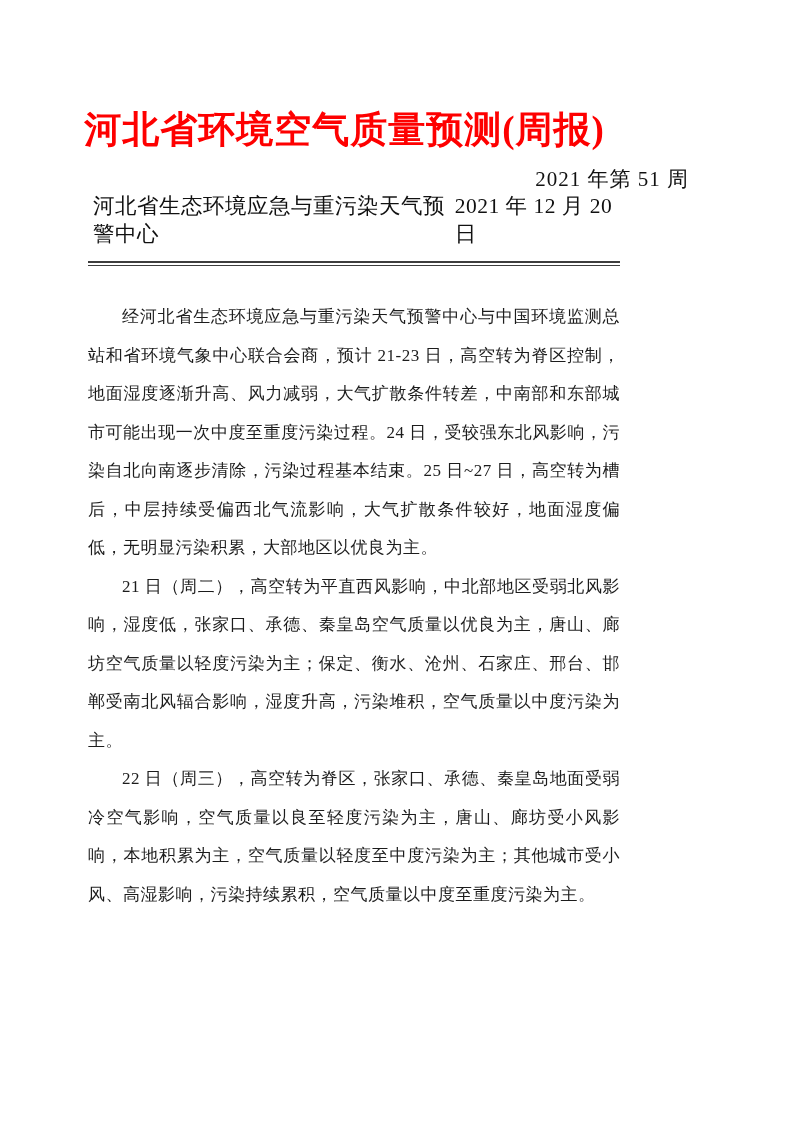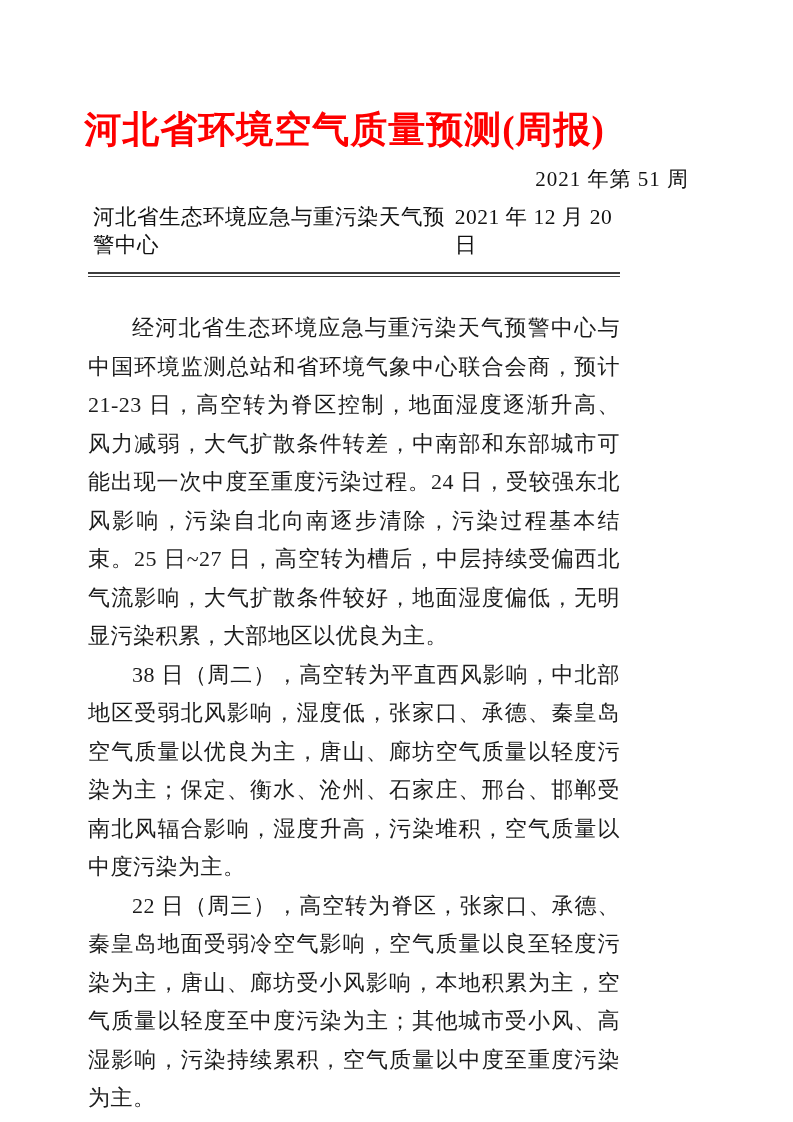--- a/index.html
+++ b/index.html
@@ -33,35 +33,35 @@
     text-align: right;
     font-size: 21px;
     line-height: 26px;
     color: #111111;
     letter-spacing: 1px;
   }
   .issuer-row {
     display: flex;
     justify-content: flex-start;
     align-items: baseline;
-    margin: 11px 74px 0 93px;
+    margin: 0 74px 0 93px;
     font-size: 21.5px;
     line-height: 28px;
     color: #111111;
     letter-spacing: 0.5px;
   }
   .header-rule {
     margin: 13px 69px 0 88px;
     height: 2px;
     border-top: 2px solid #3d3d3d;
     border-bottom: 1px solid #3d3d3d;
   }
   .content {
     margin: 32px 69px 0 88px;
-    font-size: 22px;
+    font-size: 17px;
     line-height: 38.5px;
     text-align: justify;
     text-justify: inter-ideograph;
     color: #1c1c1c;
     letter-spacing: 0.5px;
   }
   .content p {
     margin: 0;
     text-indent: 2em;
   }
@@ -77,17 +77,17 @@
 
   <div class="issuer-row">
     <span>河北省生态环境应急与重污染天气预警中心</span>
     <span>2021 年 12 月 20 日</span>
   </div>
 
   <div class="header-rule"></div>
 
   <div class="content">
     <p>经河北省生态环境应急与重污染天气预警中心与中国环境监测总站和省环境气象中心联合会商，预计 21-23 日，高空转为脊区控制，地面湿度逐渐升高、风力减弱，大气扩散条件转差，中南部和东部城市可能出现一次中度至重度污染过程。24 日，受较强东北风影响，污染自北向南逐步清除，污染过程基本结束。25 日~27 日，高空转为槽后，中层持续受偏西北气流影响，大气扩散条件较好，地面湿度偏低，无明显污染积累，大部地区以优良为主。</p>
-    <p>38 日（周二），高空转为平直西风影响，中北部地区受弱北风影响，湿度低，张家口、承德、秦皇岛空气质量以优良为主，唐山、廊坊空气质量以轻度污染为主；保定、衡水、沧州、石家庄、邢台、邯郸受南北风辐合影响，湿度升高，污染堆积，空气质量以中度污染为主。</p>
+    <p>21 日（周二），高空转为平直西风影响，中北部地区受弱北风影响，湿度低，张家口、承德、秦皇岛空气质量以优良为主，唐山、廊坊空气质量以轻度污染为主；保定、衡水、沧州、石家庄、邢台、邯郸受南北风辐合影响，湿度升高，污染堆积，空气质量以中度污染为主。</p>
     <p>22 日（周三），高空转为脊区，张家口、承德、秦皇岛地面受弱冷空气影响，空气质量以良至轻度污染为主，唐山、廊坊受小风影响，本地积累为主，空气质量以轻度至中度污染为主；其他城市受小风、高湿影响，污染持续累积，空气质量以中度至重度污染为主。</p>
   </div>
 
 </div>
 
 </body></html>

